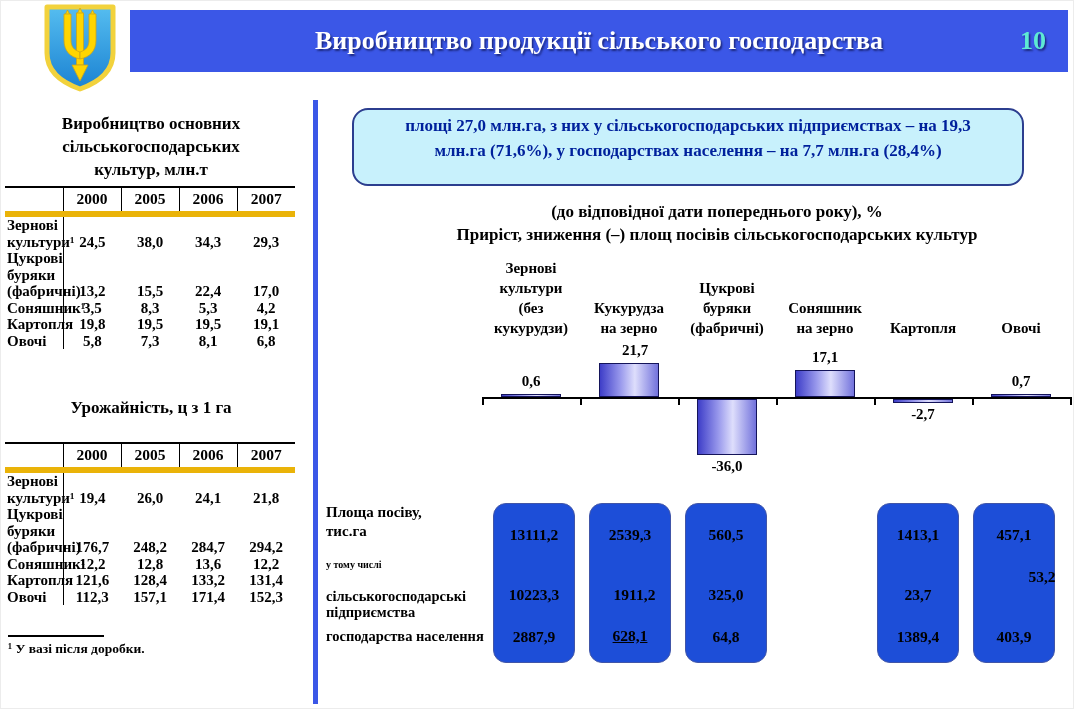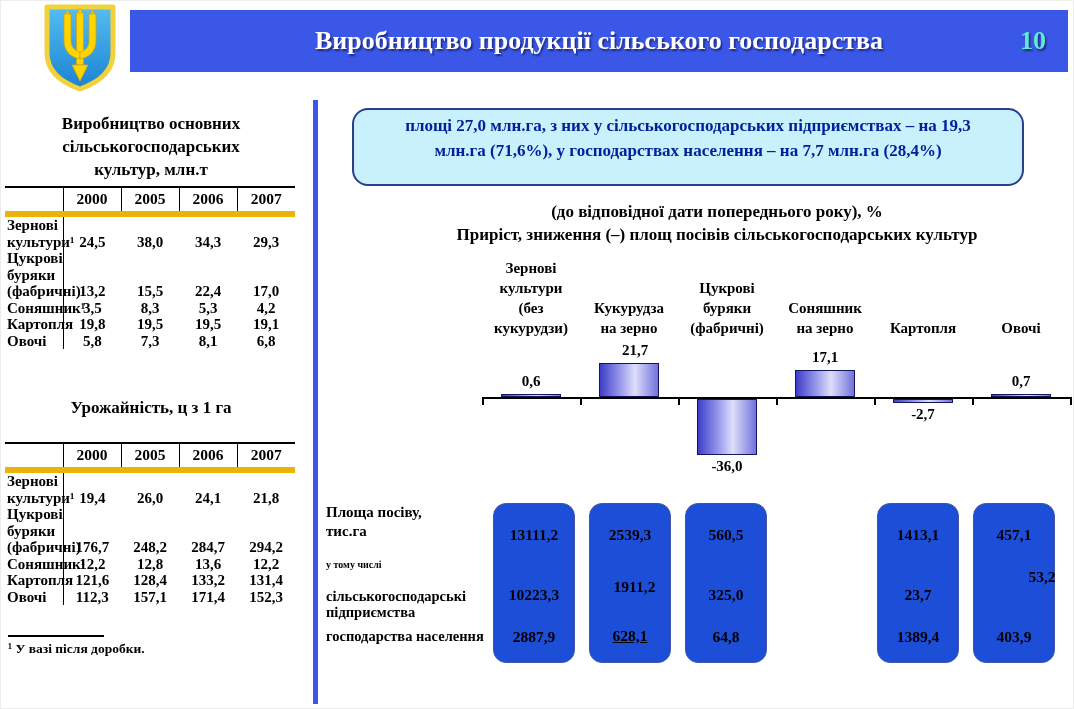--- a/index.html
+++ b/index.html
@@ -277,21 +277,21 @@
       <div class="area-row-label" style="top: 130px; font-size: 14.5px; line-height: 16px;">господарства населення</div>
     </div>
   <div id="area-boxes">
       <div class="area-box" style="left: 0px;">
         <div class="area-val" style="top: 22px;">13111,2</div>
         <div class="area-val" style="top: 82px;">10223,3</div>
         <div class="area-val" style="top: 124px;">2887,9</div>
       </div>
       <div class="area-box" style="left: 96px;">
         <div class="area-val" style="top: 22px;">2539,3</div>
-        <div class="area-val" style="top: 74px; padding-left: 9px;">1911,2</div>
+        <div class="area-val" style="top: 82px; padding-left: 9px;">1911,2</div>
         <div class="area-val" style="top: 123px; text-decoration: underline;">628,1</div>
       </div>
       <div class="area-box" style="left: 192px;">
         <div class="area-val" style="top: 22px;">560,5</div>
         <div class="area-val" style="top: 82px;">325,0</div>
         <div class="area-val" style="top: 124px;">64,8</div>
       </div>
       <div class="area-box" style="left: 384px;">
         <div class="area-val" style="top: 22px;">1413,1</div>
         <div class="area-val" style="top: 82px;">23,7</div>

